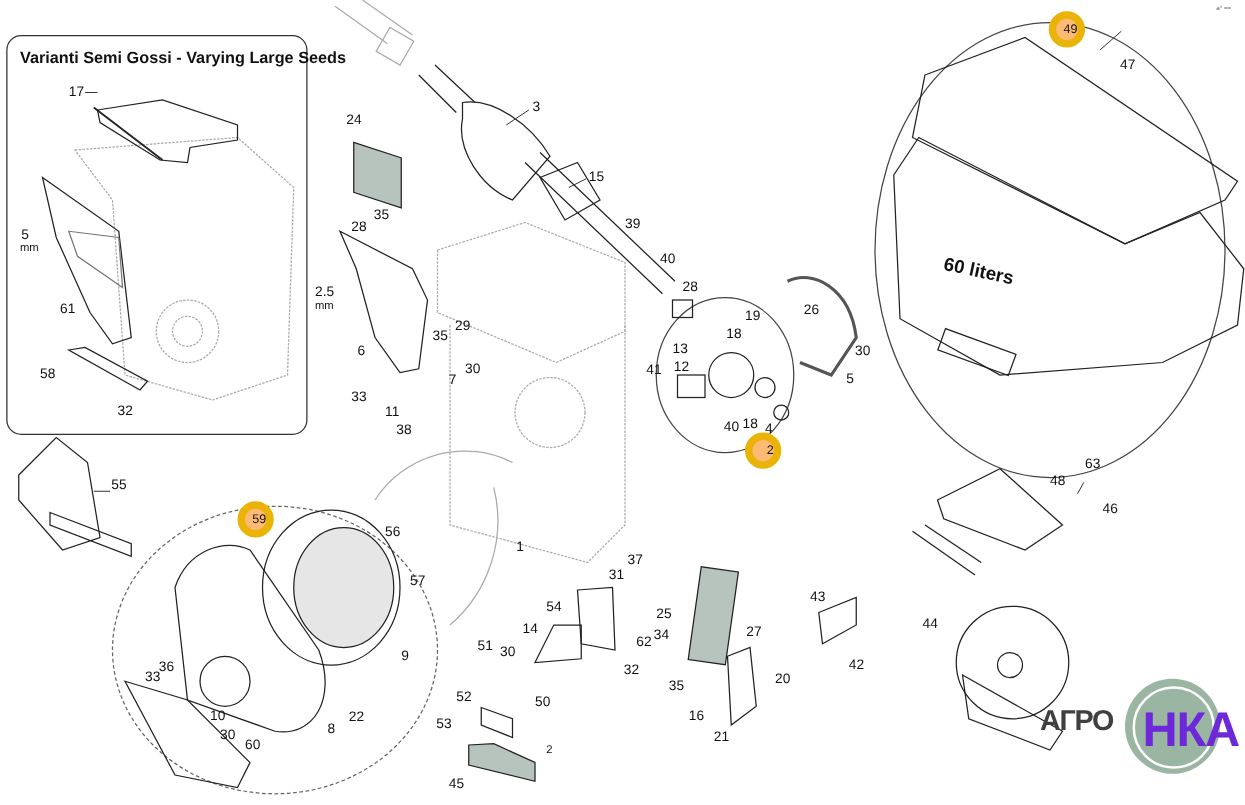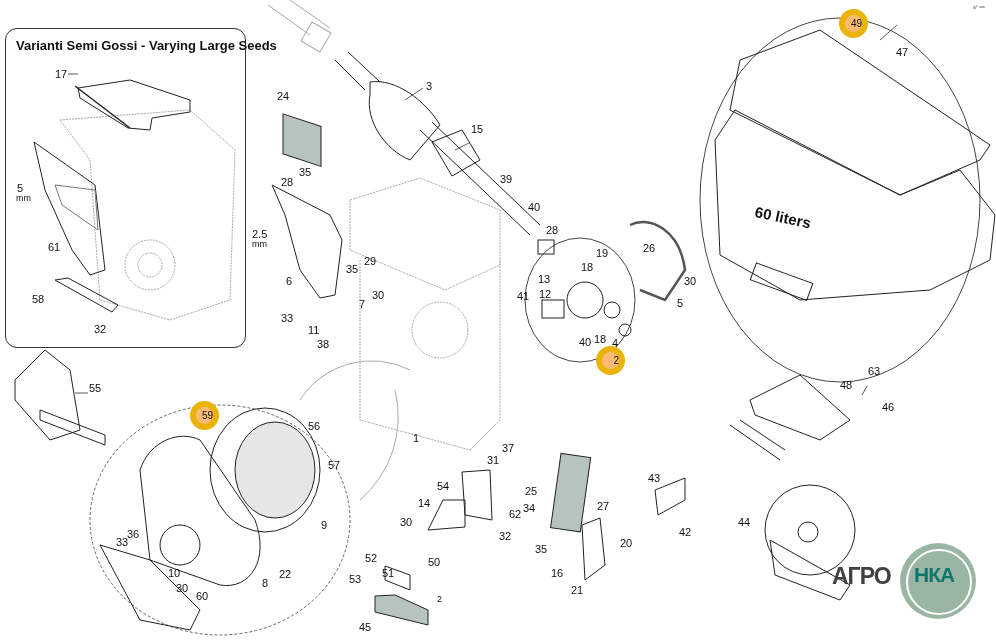--- a/index.html
+++ b/index.html
@@ -14,22 +14,22 @@
            border:1.5px solid #333; border-radius:12px; }
   .inset-title { position:absolute; left:16px; top:38px; font-size:13px; font-weight:bold; }
   .liters { position:absolute; left:757px; top:203px; font-size:15px; font-weight:bold;
             transform:rotate(12deg); transform-origin:left top; }
   .logo { position:absolute; left:900px; top:543px; width:76px; height:76px; border-radius:50%;
           background:#9bb5a3; }
   .logo-ring { position:absolute; left:906px; top:549px; width:62px; height:62px; border-radius:50%;
           border:2px solid #fff; }
   .logo-text { position:absolute; left:832px; top:563px; font-size:23px; font-weight:bold;
                color:#404040; letter-spacing:-1px; }
-  .logo-text2 { position:absolute; left:914px; top:563px; font-size:21px; font-weight:bold;
-               color:#0f766e; letter-spacing:-1px; }
+  .logo-text2 { position:absolute; left:914px; top:563px; font-size:39px; font-weight:bold;
+               color:#6d28d9; letter-spacing:-1px; }
   .corner-mark { position:absolute; left:973px; top:4px; font-size:5px; color:#555; }
 </style>
 </head>
 <body>
 
 <svg id="canvas" viewBox="0 0 996 644" xmlns="http://www.w3.org/2000/svg">
   <g fill="none" stroke="#222" stroke-width="1">
 
     <g stroke="#aaa" stroke-dasharray="2,1">
       <path d="M60 120 L190 110 L235 150 L230 300 L170 320 L100 300 L90 160 Z"></path>
@@ -145,21 +145,21 @@
 <span class="lbl" style="left:17px;top:183px">5</span>
 <span class="lbl" style="left:16px;top:193px;font-size:9px">mm</span>
 <span class="lbl" style="left:48px;top:242px">61</span>
 <span class="lbl" style="left:32px;top:294px">58</span>
 <span class="lbl" style="left:94px;top:324px">32</span>
 
 <span class="lbl" style="left:277px;top:91px">24</span>
 <span class="lbl" style="left:281px;top:177px">28</span>
 <span class="lbl" style="left:299px;top:167px">35</span>
 <span class="lbl" style="left:426px;top:81px">3</span>
-<span class="lbl" style="left:471px;top:124px">15</span>
+<span class="lbl" style="left:471px;top:137px">15</span>
 <span class="lbl" style="left:500px;top:174px">39</span>
 <span class="lbl" style="left:528px;top:202px">40</span>
 <span class="lbl" style="left:546px;top:225px">28</span>
 <span class="lbl" style="left:596px;top:248px">19</span>
 <span class="lbl" style="left:643px;top:243px">26</span>
 <span class="lbl" style="left:684px;top:276px">30</span>
 <span class="lbl" style="left:677px;top:298px">5</span>
 <span class="lbl" style="left:538px;top:274px">13</span>
 <span class="lbl" style="left:581px;top:262px">18</span>
 <span class="lbl" style="left:539px;top:289px">12</span>
@@ -203,25 +203,25 @@
 <span class="lbl" style="left:523px;top:503px">34</span>
 <span class="lbl" style="left:509px;top:509px">62</span>
 <span class="lbl" style="left:499px;top:531px">32</span>
 <span class="lbl" style="left:535px;top:544px">35</span>
 <span class="lbl" style="left:597px;top:501px">27</span>
 <span class="lbl" style="left:648px;top:473px">43</span>
 <span class="lbl" style="left:620px;top:538px">20</span>
 <span class="lbl" style="left:679px;top:527px">42</span>
 <span class="lbl" style="left:551px;top:568px">16</span>
 <span class="lbl" style="left:571px;top:585px">21</span>
-<span class="lbl" style="left:382px;top:568px">51</span>
+<span class="lbl" style="left:382px;top:512px">51</span>
 <span class="lbl" style="left:428px;top:557px">50</span>
 <span class="lbl" style="left:365px;top:553px">52</span>
 <span class="lbl" style="left:349px;top:574px">53</span>
 <span class="lbl" style="left:359px;top:622px">45</span>
 <span class="lbl" style="left:437px;top:594px;font-size:9px">2</span>
 
 <span class="circ" style="left:839px;top:9px">49</span>
 <span class="lbl" style="left:896px;top:47px">47</span>
 <span class="lbl" style="left:840px;top:380px">48</span>
 <span class="lbl" style="left:868px;top:366px">63</span>
 <span class="lbl" style="left:882px;top:402px">46</span>
-<span class="lbl" style="left:738px;top:517px">44</span>
+<span class="lbl" style="left:738px;top:494px">44</span>
 
 </body></html>

